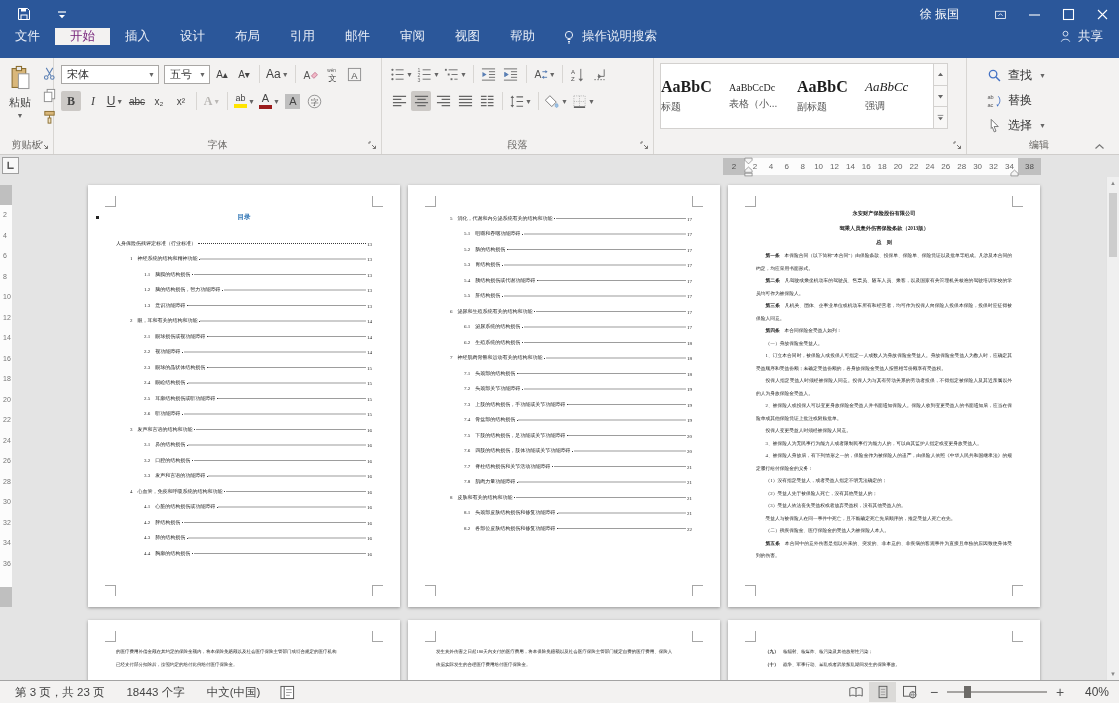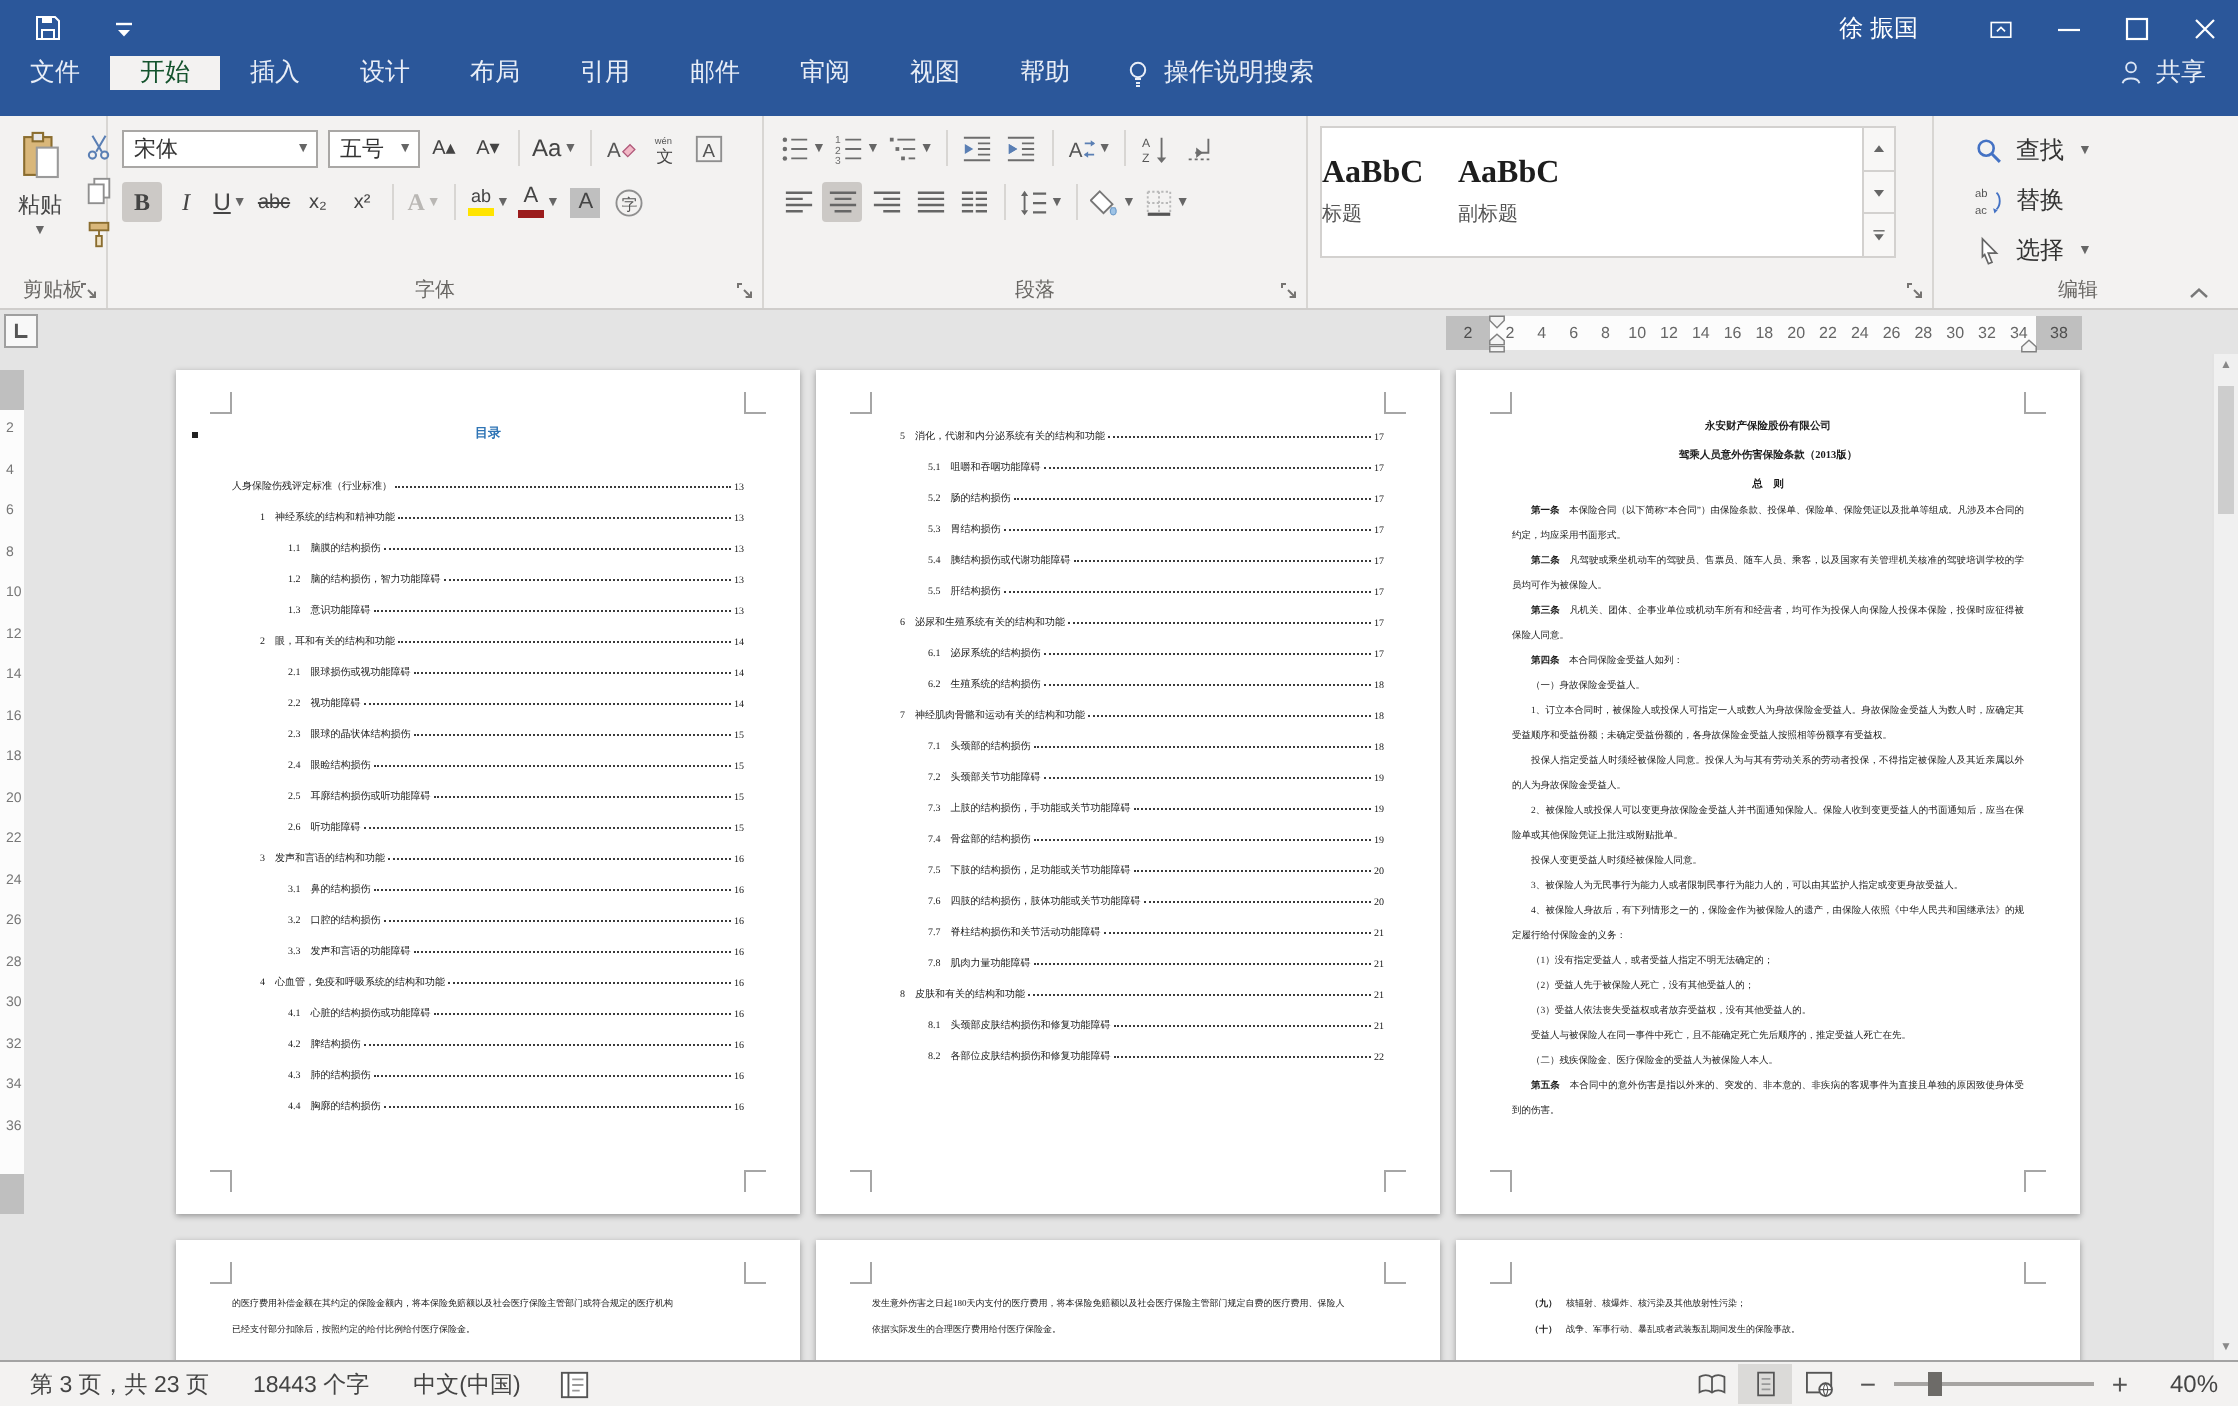--- a/index.html
+++ b/index.html
@@ -15,21 +15,21 @@
   .wtitle{position:absolute;left:0;right:0;text-align:center;font-size:12px;color:#eef3fb;pointer-events:none;white-space:nowrap}
   .tb-right{margin-left:auto;display:flex;align-items:center;height:100%}
   .user{font-size:12px;margin-right:24px;cursor:pointer}
   .winbtn{width:34px;height:28px;display:flex;align-items:center;justify-content:center;cursor:pointer}
   .winbtn .tbtn{width:13px;height:13px}
 
   
   .tabrow{height:30px;background:#2b579a;display:flex;color:#e9eef7;font-size:12.5px;align-items:flex-start}
   .tabs{display:flex}
   .tab{padding:0 15px;display:flex;align-items:center;cursor:pointer;white-space:nowrap}
-  .tab.active{background:#f3f2f1;color:#14532d}
+  .tab.active{background:#f3f2f1;color:#701a75}
   .tellme{display:flex;align-items:center;gap:6px;margin-left:12px;cursor:pointer}
   .bulb{width:14px;height:16px}
   .share{margin-left:auto;display:flex;align-items:center;gap:5px;padding-right:16px;cursor:pointer}
   .share .ic{width:15px;height:15px}
 
   
   .ribbon{height:96px;background:#f3f2f1;border-bottom:1px solid #cfcdcb;display:flex;position:relative;color:#444}
   .group{position:relative;border-right:1px solid #d8d6d3;box-sizing:border-box;height:100%}
   .g-clip{width:54px}.g-font{width:328px}.g-para{width:272px}.g-styles{width:313px}.g-edit{width:144px;border-right:none}
   .glabel{position:absolute;bottom:2px;left:0;right:0;text-align:center;font-size:10px;color:#696764}
@@ -529,22 +529,30 @@
     </div>
 
     <div class="group g-styles">
       <div class="gallery">
         <div style="display:flex;flex:1">
             <div class="style-card">
               <div class="sample" style="font-size: 16px; font-weight: bold;">AaBbC</div>
               <div class="sname">标题</div>
             </div>
             <div class="style-card">
+              <div class="sample" style="font-size: 10px;">AaBbCcDc</div>
+              <div class="sname">表格（小...</div>
+            </div>
+            <div class="style-card">
               <div class="sample" style="font-size: 16px; font-weight: bold;">AaBbC</div>
               <div class="sname">副标题</div>
+            </div>
+            <div class="style-card">
+              <div class="sample" style="font-size: 13px; font-style: italic;">AaBbCc</div>
+              <div class="sname">强调</div>
             </div>
           </div>
         <div class="gstrip">
           <span class="gsbtn">
               <span class="ic">
                 <svg viewBox="0 0 12 8">
                   <path d="M6 1.5l3.4 4.5H2.6z" fill="#666"></path>
                 </svg>
               </span>
             </span>

